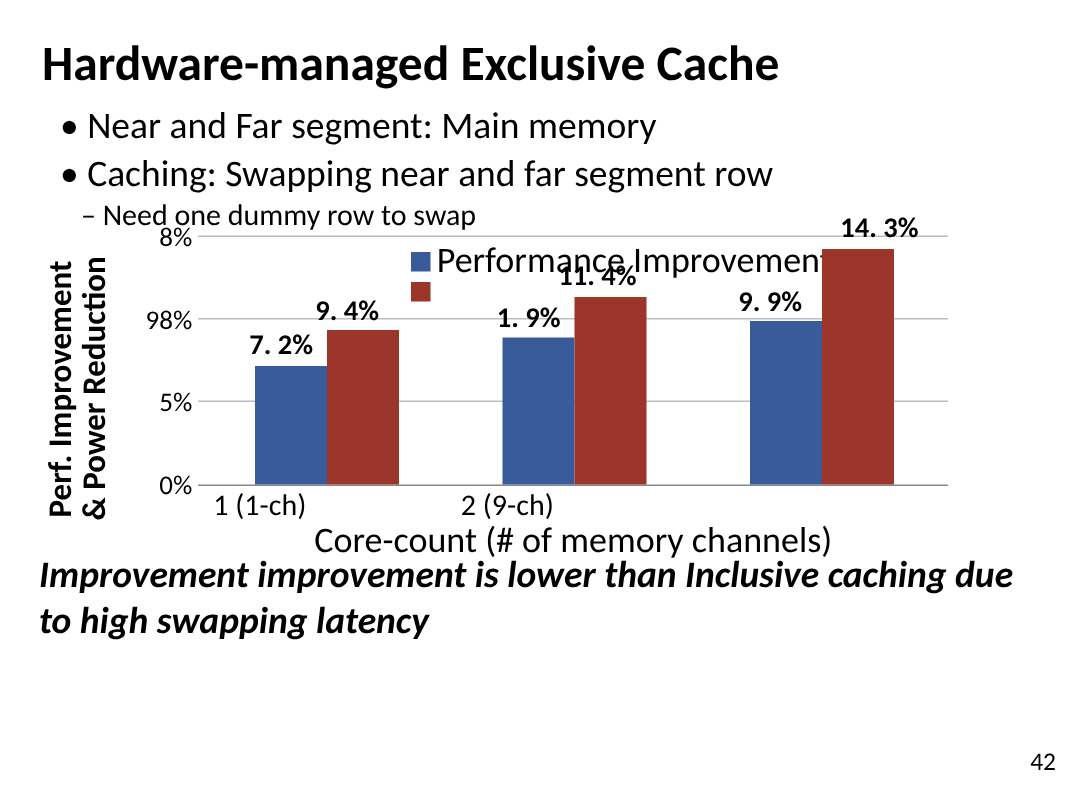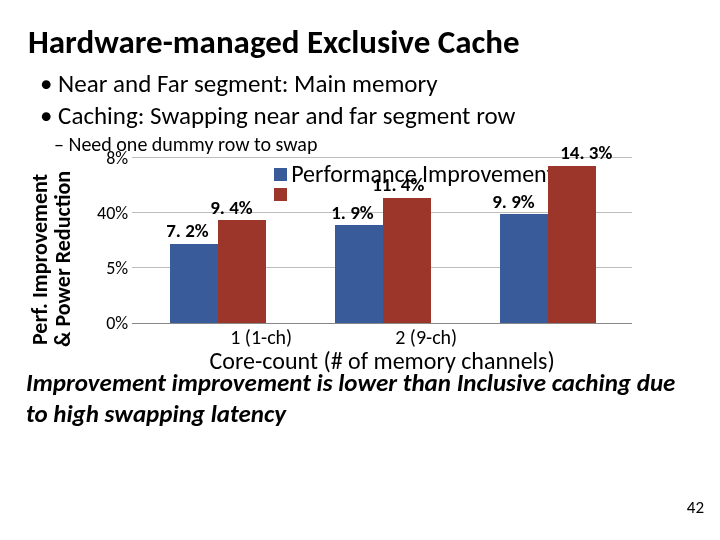--- a/index.html
+++ b/index.html
@@ -23,21 +23,21 @@
   .bar.perf{left:28px;background:#3a5b9a;}
   .bar.pwr{left:76px;background:#9c352a;}
   .dl{position:absolute;font-size:19px;font-weight:700;white-space:nowrap;}
 
   .legend{position:absolute;left:142px;top:3px;font-size:24px;line-height:1.12;}
   .legend .row{display:flex;align-items:center;gap:4px;}
   .sq{display:inline-block;width:13px;height:13px;}
   .sq.perf{background:#3a5b9a;}
   .sq.pwr{background:#9c352a;}
 
-  .xtick{position:absolute;top:171px;width:150px;text-align:right;font-size:20px;}
+  .xtick{position:absolute;top:171px;width:150px;text-align:left;font-size:20px;}
   .xlabel{position:absolute;left:50px;top:192px;width:500px;text-align:center;font-size:24px;font-weight:400;}
 
   .footer{font-size:25px;font-style:italic;font-weight:700;line-height:1.22;margin-top:4px;}
   .pagenum{position:absolute;right:16px;bottom:22px;font-size:17px;font-style:normal;font-weight:400;}
 </style>
 </head>
 <body>
 <div class="slide">
 
 <h1 class="title">Hardware-managed Exclusive Cache</h1>
@@ -49,21 +49,21 @@
 <div class="sub">Need one dummy row to swap</div>
 
 <div class="chart-wrap">
   <div class="ylabel">Perf. Improvement
 &amp; Power Reduction</div>
 
   <div class="chart">
 
     <div class="ytick" style="top:169px">0%</div>
     <div class="ytick" style="top:114px">5%</div>
-    <div class="ytick" style="top:59px">40%</div>
+    <div class="ytick" style="top:59px">98%</div>
     <div class="ytick" style="top:4px">8%</div>
 
     <div class="plot">
       <div class="grid" style="bottom:55px"></div>
       <div class="grid" style="bottom:110px"></div>
       <div class="grid" style="bottom:165px"></div>
 
       <div class="legend">
         <div class="row">
               <span class="sq perf"></span>

